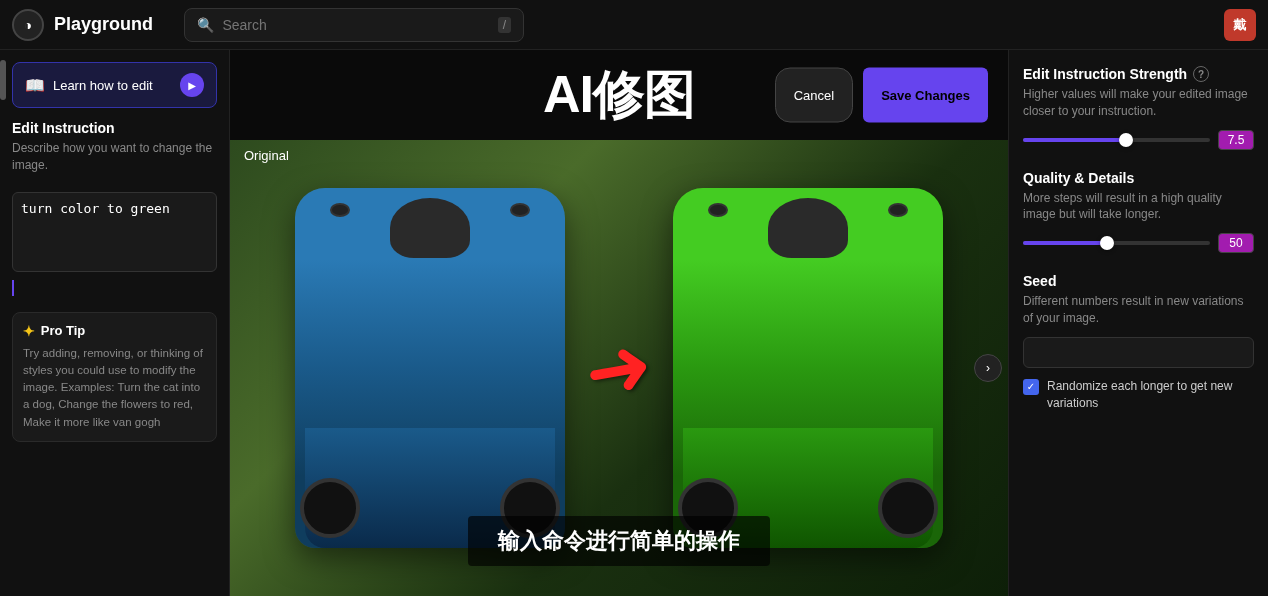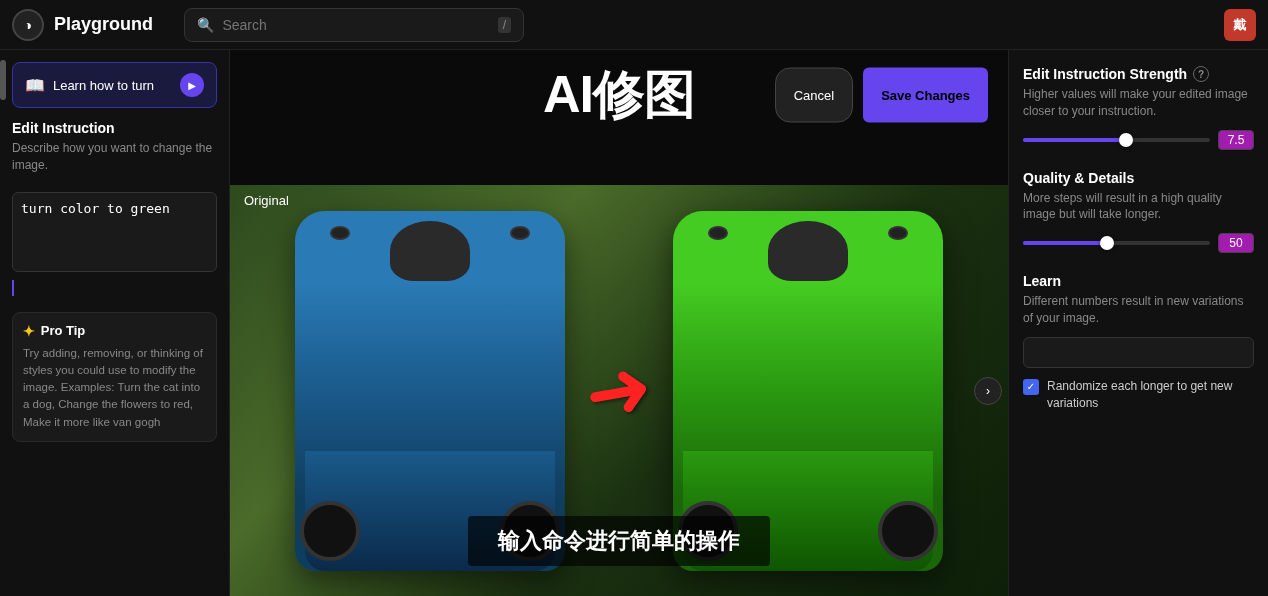--- a/index.html
+++ b/index.html
@@ -229,21 +229,20 @@
       color: #000000;
       font-size: 13px;
       padding: 20px 18px;
       cursor: pointer;
       font-weight: 600;
     }
     .image-container {
       flex: 1;
       position: relative;
       overflow: hidden;
-      margin-top: 45px;
     }
     .original-label {
       position: absolute;
       top: 8px;
       left: 14px;
       color: #fff;
       font-size: 13px;
       font-weight: 500;
       z-index: 10;
     }
@@ -455,21 +454,21 @@
 
 <div class="main-layout">
 
   <div class="left-panel">
     <div class="left-scroll-bar">
       <div class="left-scroll-thumb"></div>
     </div>
     <div class="left-inner">
       <button class="learn-btn">
         <span class="book-icon">📖</span>
-        <span>Learn how to turn</span>
+        <span>Learn how to edit</span>
         <span class="play-btn">▶</span>
       </button>
 
       <div class="edit-instruction-area">
         <div class="section-title">Edit Instruction</div>
         <div class="section-desc">Describe how you want to change the image.</div>
         <br>
         <textarea style="">turn color to green</textarea>
         <div class="cursor-line"></div>
       </div>
@@ -550,21 +549,21 @@
         <div class="slider-track">
           <div class="slider-fill" style="width:45%"></div>
           <div class="slider-thumb" style="left:45%"></div>
         </div>
         <div class="slider-value">50</div>
       </div>
     </div>
 
     <div>
       <div class="panel-section-title">
-        <span>Learn</span>
+        <span>Seed</span>
       </div>
       <div class="panel-desc">Different numbers result in new variations of your image.</div>
       <input class="seed-input" type="text" placeholder="" style="">
       <div class="randomize-row">
         <div class="checkbox-blue">✓</div>
         <span class="randomize-label">Randomize each longer to get new variations</span>
       </div>
     </div>
   </div>
 

